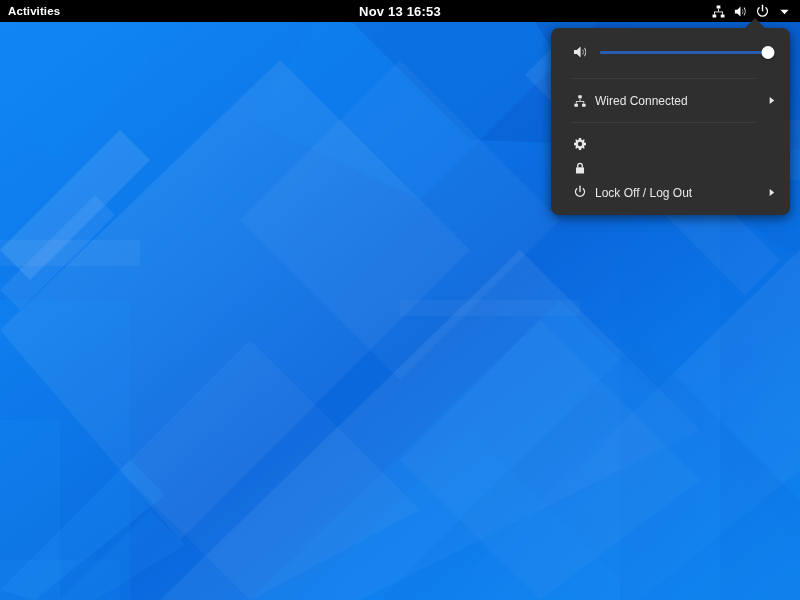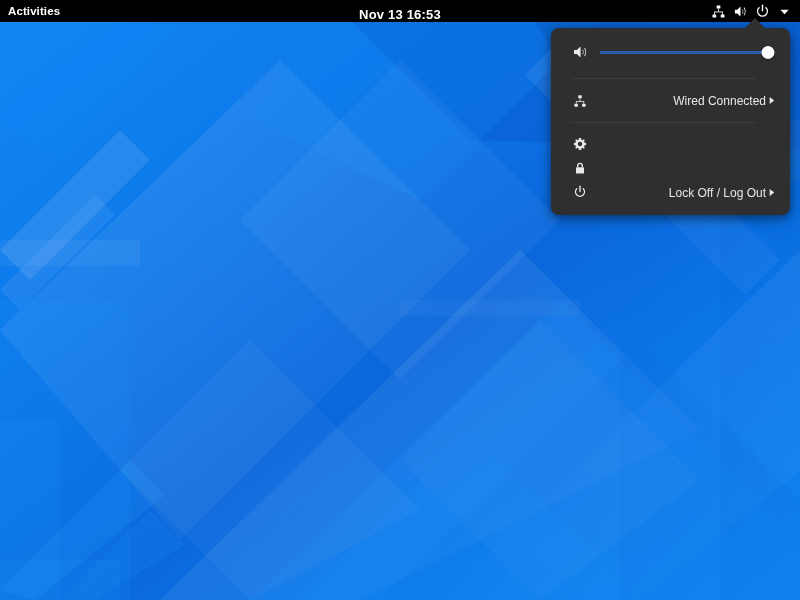--- a/index.html
+++ b/index.html
@@ -29,21 +29,21 @@
   }
 
   
   #topbar {
     position: absolute;
     top: 0; left: 0;
     width: 800px;
     height: 22px;
     background: #000000;
     display: flex;
-    align-items: flex-end;
+    align-items: center;
     z-index: 50;
     color: #ffffff;
     font-size: 11.5px;
   }
   #activities {
     font-weight: bold;
     padding: 0 8px;
     line-height: 22px;
     height: 22px;
     letter-spacing: 0.1px;
@@ -157,21 +157,21 @@
   }
   .menu-item.tall { height: 25px; }
   .mi-icon {
     width: 16px; height: 16px;
     flex: none;
     margin-right: 7px;
     display: flex;
     align-items: center;
     justify-content: center;
   }
-  .mi-label { flex: 1; line-height: 1; padding-top: 1px; text-align: right; }
+  .mi-label { flex: 1; line-height: 1; padding-top: 1px; }
   .mi-arrow {
     width: 10px; height: 10px;
     flex: none;
     display: flex;
     align-items: center;
     justify-content: center;
   }
 
   .spacer-sm { height: 9px; }
   .spacer-xs { height: 7px; }

